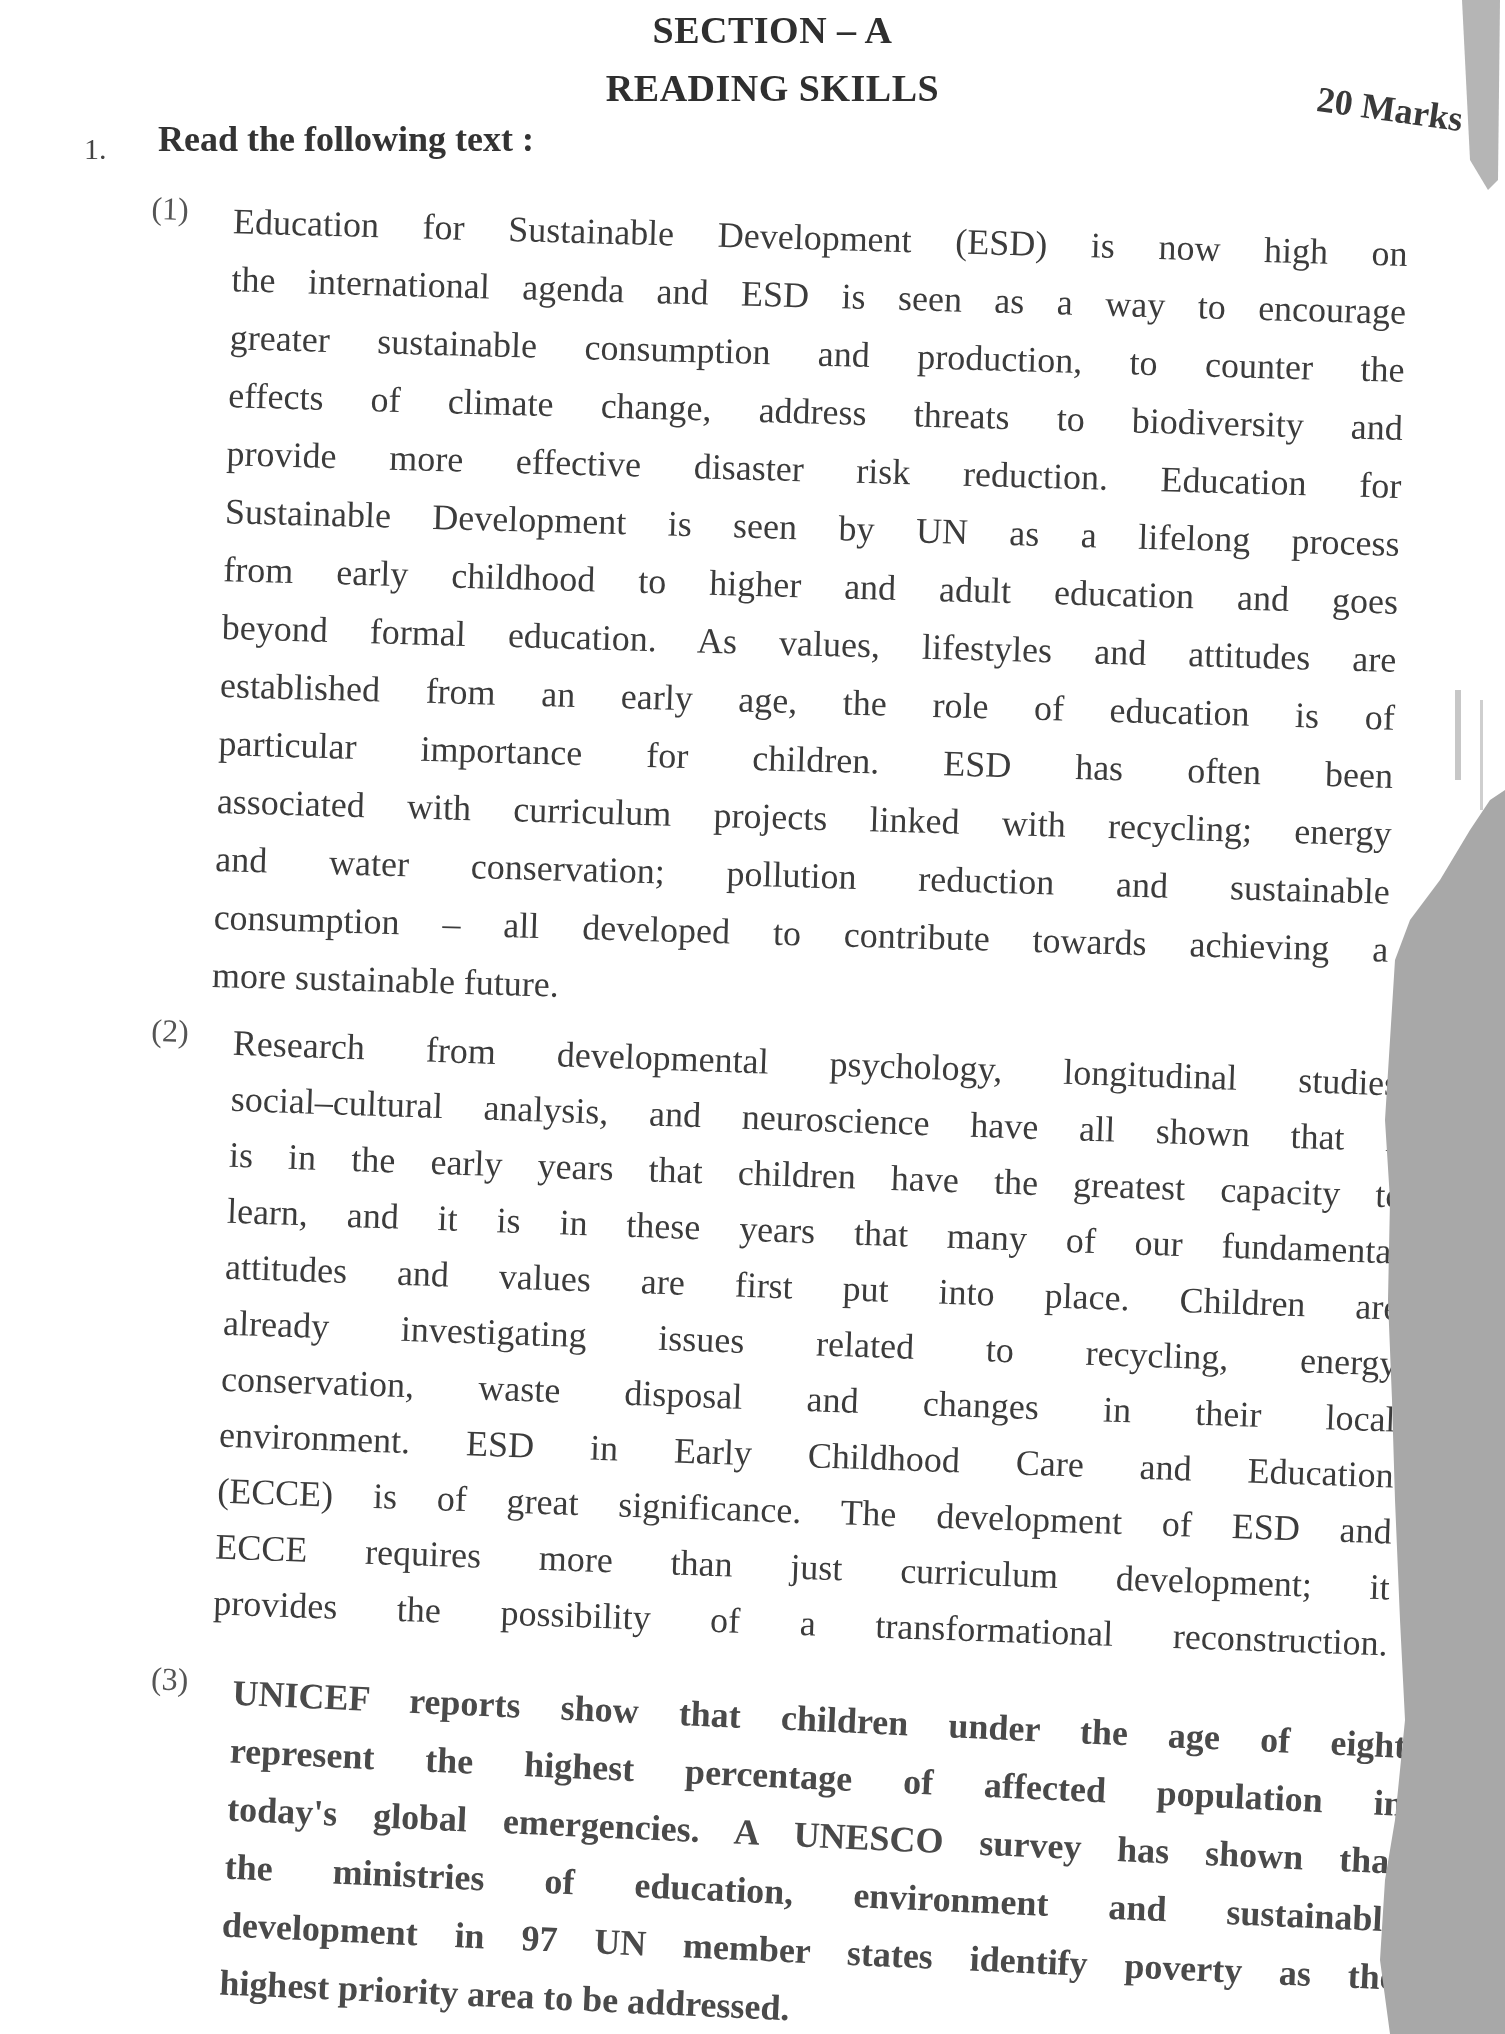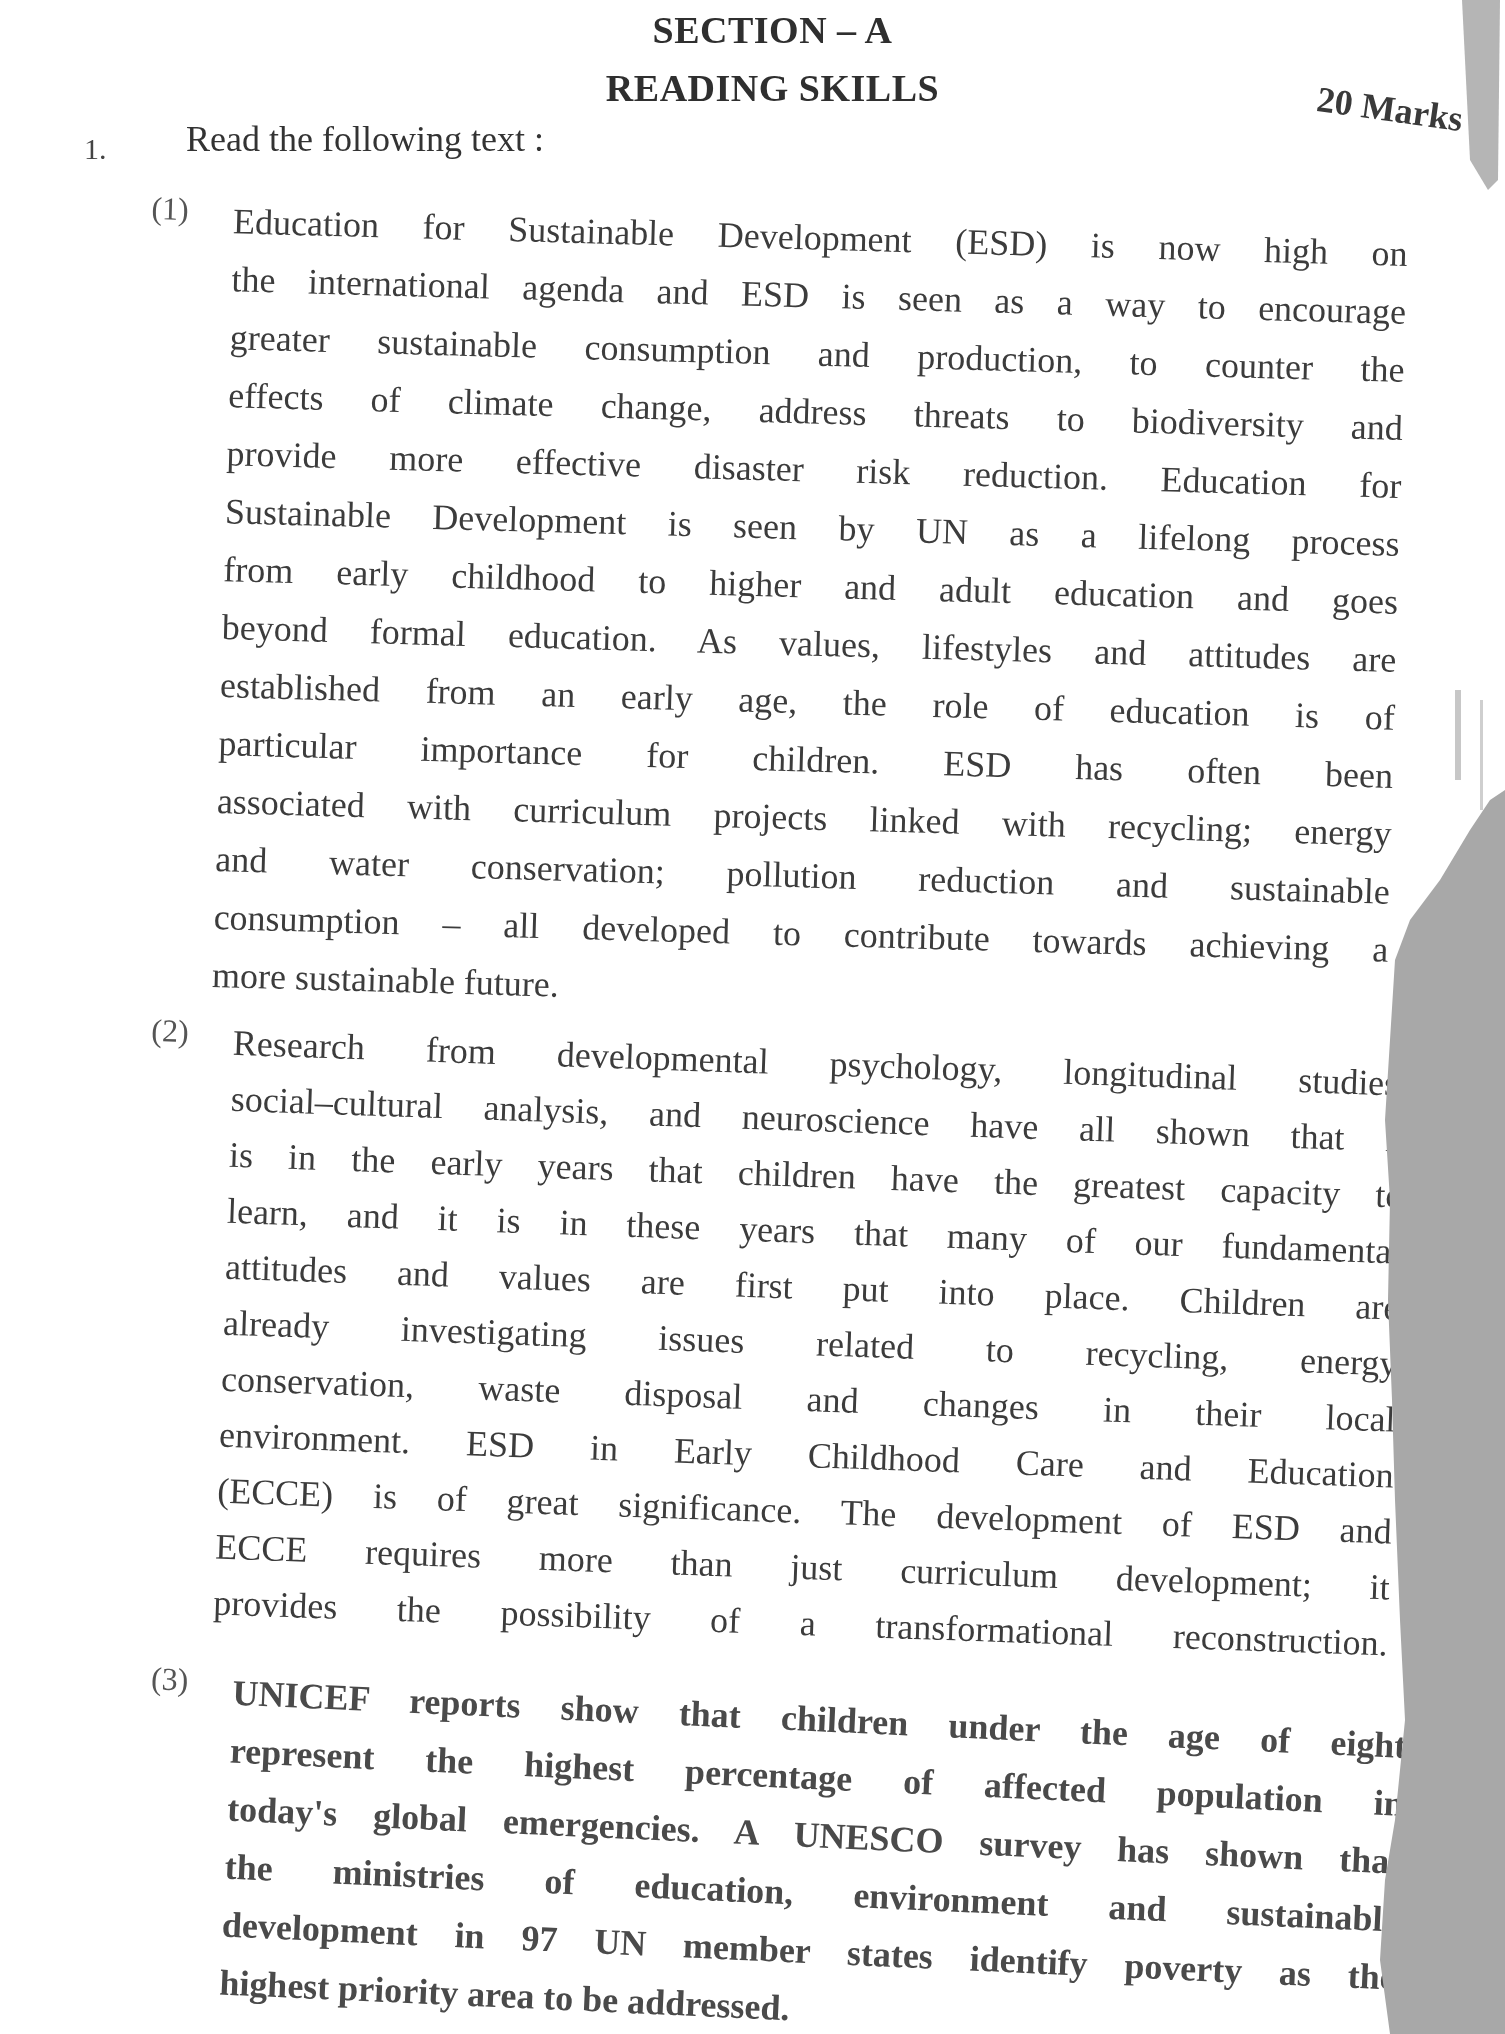--- a/index.html
+++ b/index.html
@@ -13,21 +13,21 @@
     position: absolute; left: 0; width: 1505px; text-align: center;
     font-weight: bold; font-size: 38px; letter-spacing: 0.5px; color: #2f2f2f;
   }
   .h1 { top: 8px; left: 20px; }
   .h2 { top: 66px; left: 20px; }
   .marks {
     position: absolute; top: 78px; left: 1320px; font-size: 36px; font-weight: bold;
     color: #3a3a3a; transform: rotate(8deg); transform-origin: left top; white-space: nowrap;
   }
   .qnum { position: absolute; left: 84px; top: 132px; font-size: 30px; color: #444; }
-  .qtext { position: absolute; left: 158px; top: 118px; font-size: 36px; font-weight: normal; color: #333; margin-left: 28px; }
+  .qtext { position: absolute; left: 158px; top: 118px; font-size: 36px; font-weight: bold; color: #333; }
   .para { position: absolute; left: 152px; width: 1260px; }
   .pnum { position: absolute; left: 0; font-size: 32px; color: #555; }
   .lines { position: absolute; left: 82px; width: 1175px; }
   .line {
     height: 58px; line-height: 58px; font-size: 36px; white-space: nowrap;
     text-align: justify; text-align-last: justify; color: #3c3c3c;
   }
   .p1 { top: 190px; transform: rotate(1.6deg); transform-origin: left top; }
   .p2 { top: 1012px; transform: rotate(2.0deg); transform-origin: left top; }
   .p3 { top: 1660px; transform: rotate(2.6deg); transform-origin: left top; }

